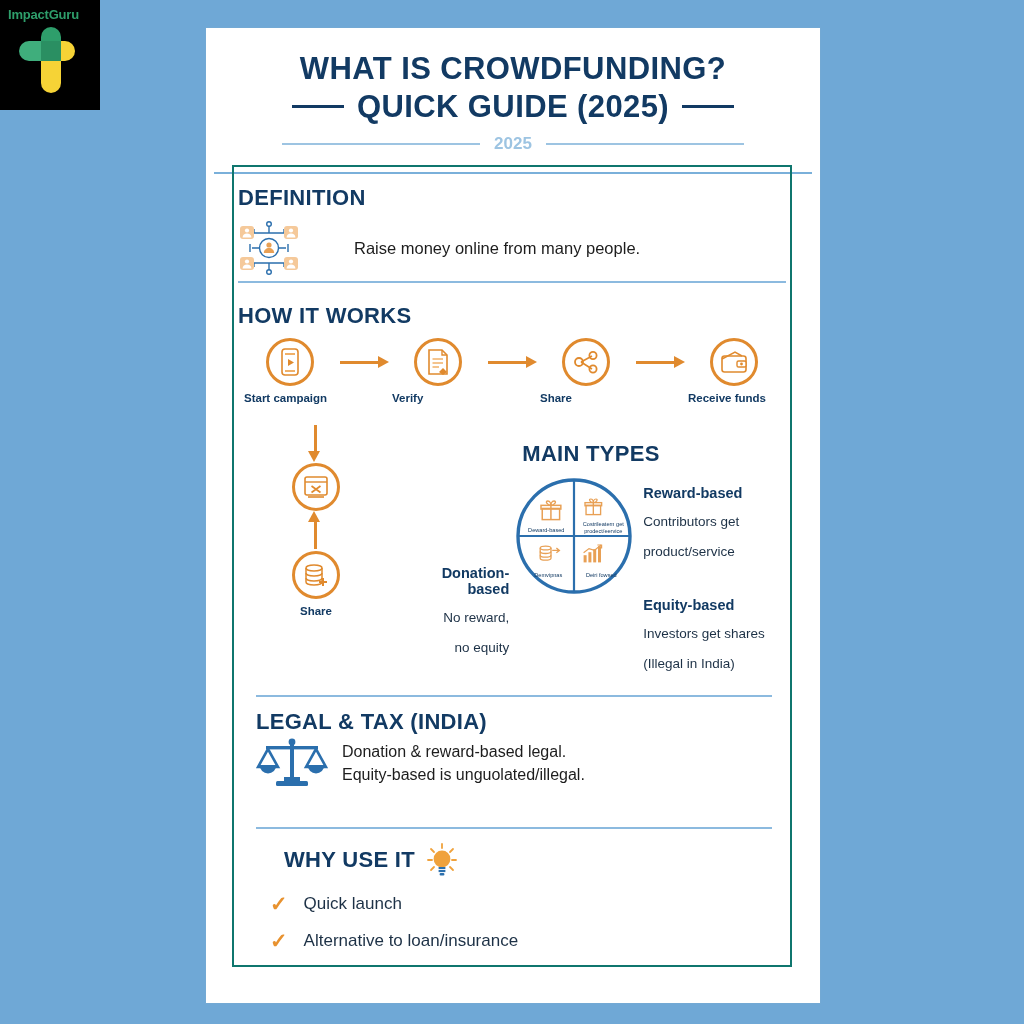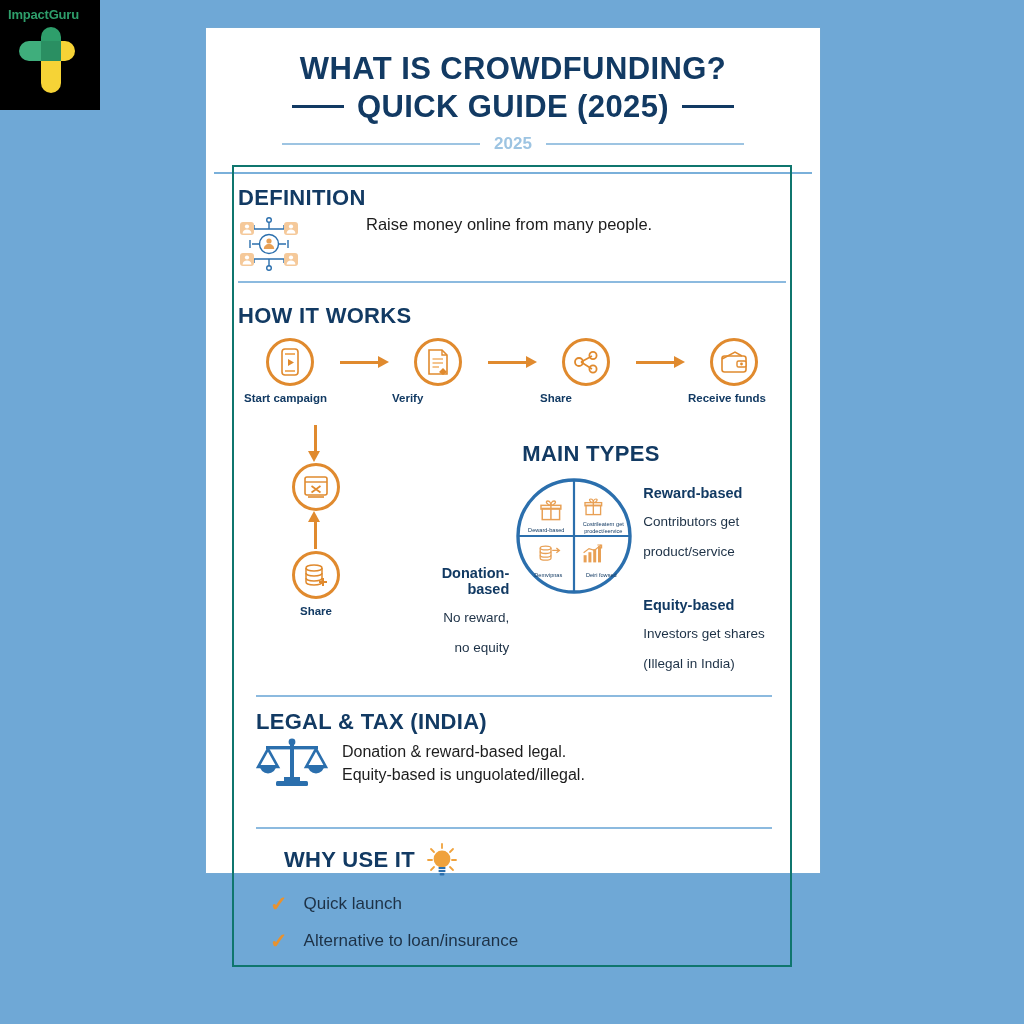--- a/index.html
+++ b/index.html
@@ -26,21 +26,21 @@
     color: #2e9e6b; letter-spacing: -0.2px;
     white-space: nowrap; overflow: hidden;
     width: 86px;
   }
   #logo-mark { position: absolute; left: 19px; top: 27px; width: 62px; height: 66px; }
 
   
   #poster {
     position: absolute;
     left: 206px; top: 28px;
-    width: 614px; height: 845px;
+    width: 614px; height: 975px;
     background: #ffffff;
     box-shadow: 0 0 0 1px rgba(120,170,210,0.45);
   }
 
   
   #header {
     padding: 24px 26px 8px 26px;
     text-align: center;
   }
   #title-line1 {
@@ -80,21 +80,21 @@
   }
 
   .sect-title {
     font-size: 22px; font-weight: 800; color: #123a63;
     letter-spacing: 0.3px;
   }
   .divider { height: 2px; background: #8cbadf; }
 
   
   #definition-row {
-    display: flex; gap: 22px;
+    display: flex; align-items: center; gap: 10px;
     margin-top: 4px; height: 66px;
   }
   #definition-text {
     font-size: 16.5px; color: #1d1d1d; margin-left: 44px;
   }
 
   
   #how-title { margin-top: 20px; }
   #flow-row {
     display: flex; align-items: flex-start;

